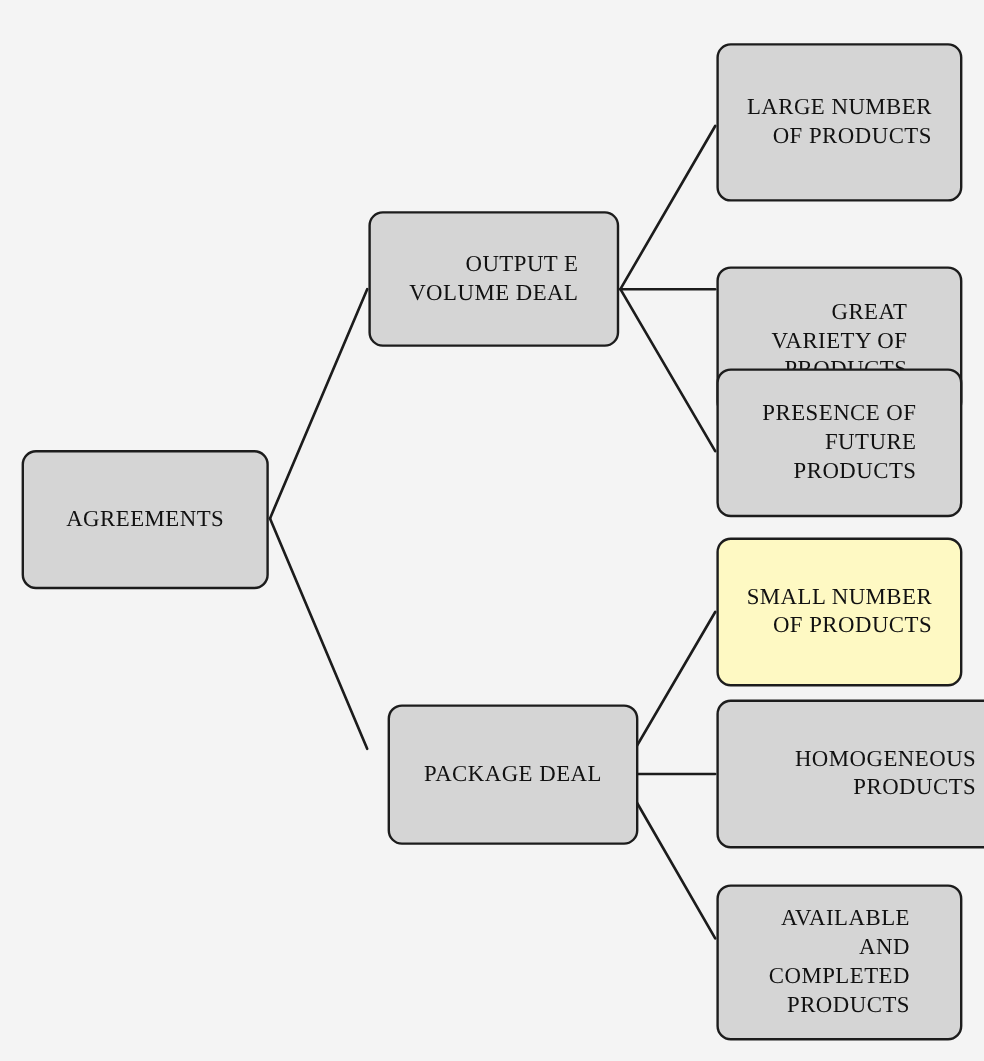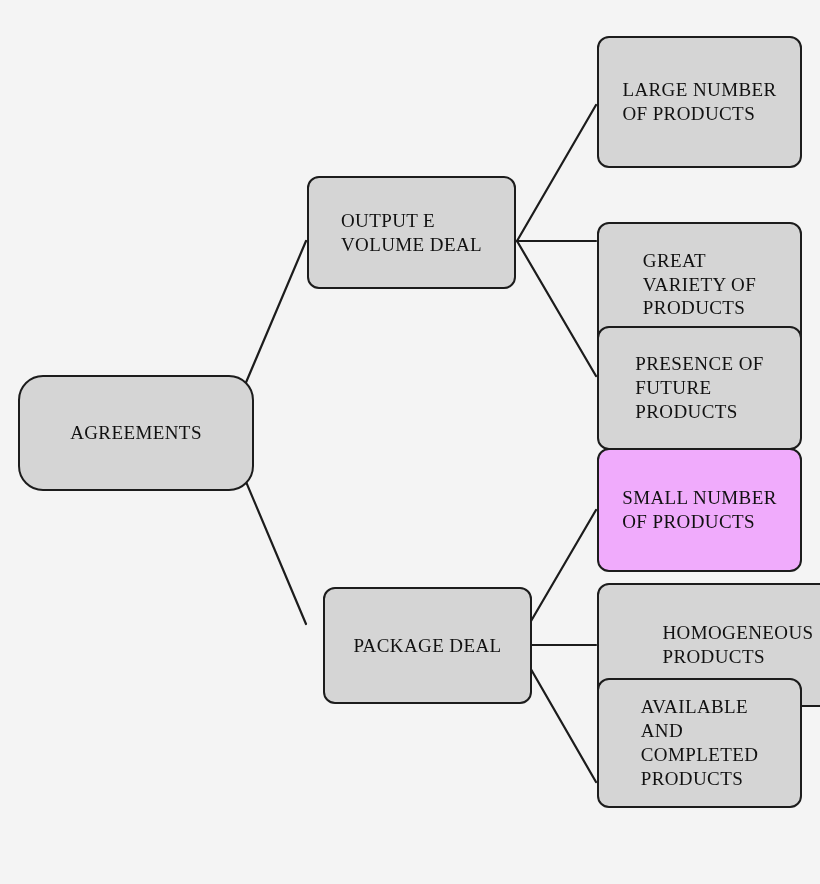--- a/index.html
+++ b/index.html
@@ -28,21 +28,21 @@
   }
   .node {
     position: absolute;
     box-sizing: border-box;
     background: #d5d5d5;
     border: 2px solid #1c1c1c;
     border-radius: 12px;
     display: flex;
     align-items: center;
     justify-content: center;
-    text-align: left;
+    text-align: right;
     color: #111111;
     letter-spacing: 0.4px;
     line-height: 1.26;
     z-index: 2;
   }
   .node-label {
     display: block;
     padding: 0 8px;
     white-space: pre-line;
   }
@@ -68,53 +68,53 @@
         <line x1="517" y1="241" x2="596" y2="105" stroke="#1c1c1c" stroke-width="2.2" stroke-linecap="round"></line>
         <line x1="517" y1="241" x2="596" y2="241" stroke="#1c1c1c" stroke-width="2.2" stroke-linecap="round"></line>
         <line x1="517" y1="241" x2="596" y2="376" stroke="#1c1c1c" stroke-width="2.2" stroke-linecap="round"></line>
         <line x1="517" y1="645" x2="596" y2="510" stroke="#1c1c1c" stroke-width="2.2" stroke-linecap="round"></line>
         <line x1="517" y1="645" x2="596" y2="645" stroke="#1c1c1c" stroke-width="2.2" stroke-linecap="round"></line>
         <line x1="517" y1="645" x2="596" y2="782" stroke="#1c1c1c" stroke-width="2.2" stroke-linecap="round"></line>
       </g>
   </svg>
 
   <div id="nodes">
-      <div class="node node-root" style="left: 18px; top: 375px; width: 236px; height: 116px; background: rgb(213, 213, 213); border-color: rgb(28, 28, 28); color: rgb(17, 17, 17); border-radius: 25px;">
+      <div class="node node-root" style="left: 18px; top: 375px; width: 206px; height: 116px; background: rgb(213, 213, 213); border-color: rgb(28, 28, 28); color: rgb(17, 17, 17);">
         <span class="node-label">AGREEMENTS</span>
       </div>
       <div class="node node-branch" style="left: 307px; top: 176px; width: 209px; height: 113px; background: rgb(213, 213, 213); border-color: rgb(28, 28, 28); color: rgb(17, 17, 17);">
         <span class="node-label">OUTPUT E
 VOLUME DEAL</span>
       </div>
       <div class="node node-branch" style="left: 307px; top: 587px; width: 209px; height: 117px; background: rgb(213, 213, 213); border-color: rgb(28, 28, 28); color: rgb(17, 17, 17); margin-left: 16px;">
         <span class="node-label">PACKAGE DEAL</span>
       </div>
       <div class="node node-leaf" style="left: 597px; top: 36px; width: 205px; height: 132px; background: rgb(213, 213, 213); border-color: rgb(28, 28, 28); color: rgb(17, 17, 17);">
         <span class="node-label">LARGE NUMBER
 OF PRODUCTS</span>
       </div>
       <div class="node node-leaf" style="left: 597px; top: 178px; width: 205px; height: 125px; background: rgb(213, 213, 213); border-color: rgb(28, 28, 28); color: rgb(17, 17, 17); margin-top: 44px;">
         <span class="node-label">GREAT
 VARIETY OF
 PRODUCTS</span>
       </div>
-      <div class="node node-leaf" style="left: 597px; top: 326px; width: 205px; height: 124px; background: rgb(213, 213, 213); border-color: rgb(28, 28, 28); color: rgb(17, 17, 17);">
+      <div class="node node-leaf" style="left: 597px; top: 307px; width: 205px; height: 124px; background: rgb(213, 213, 213); border-color: rgb(28, 28, 28); color: rgb(17, 17, 17);">
         <span class="node-label">PRESENCE OF
 FUTURE
 PRODUCTS</span>
       </div>
-      <div class="node node-leaf" style="left: 597px; top: 448px; width: 205px; height: 124px; background: #f0abfc; border-color: rgb(28, 28, 28); color: rgb(17, 17, 17);">
+      <div class="node node-leaf" style="left: 597px; top: 448px; width: 205px; height: 124px; background: #fef9c3; border-color: rgb(28, 28, 28); color: rgb(17, 17, 17);">
         <span class="node-label">SMALL NUMBER
 OF PRODUCTS</span>
       </div>
       <div class="node node-leaf" style="left: 597px; top: 583px; width: 237px; height: 124px; background: rgb(213, 213, 213); border-color: rgb(28, 28, 28); color: rgb(17, 17, 17); padding-left: 45px;">
         <span class="node-label">HOMOGENEOUS
 PRODUCTS</span>
       </div>
-      <div class="node node-leaf" style="left: 597px; top: 678px; width: 205px; height: 130px; background: rgb(213, 213, 213); border-color: rgb(28, 28, 28); color: rgb(17, 17, 17);">
+      <div class="node node-leaf" style="left: 597px; top: 737px; width: 205px; height: 130px; background: rgb(213, 213, 213); border-color: rgb(28, 28, 28); color: rgb(17, 17, 17);">
         <span class="node-label">AVAILABLE
 AND
 COMPLETED
 PRODUCTS</span>
       </div>
     </div>
 
 </div>
 
 </body></html>

